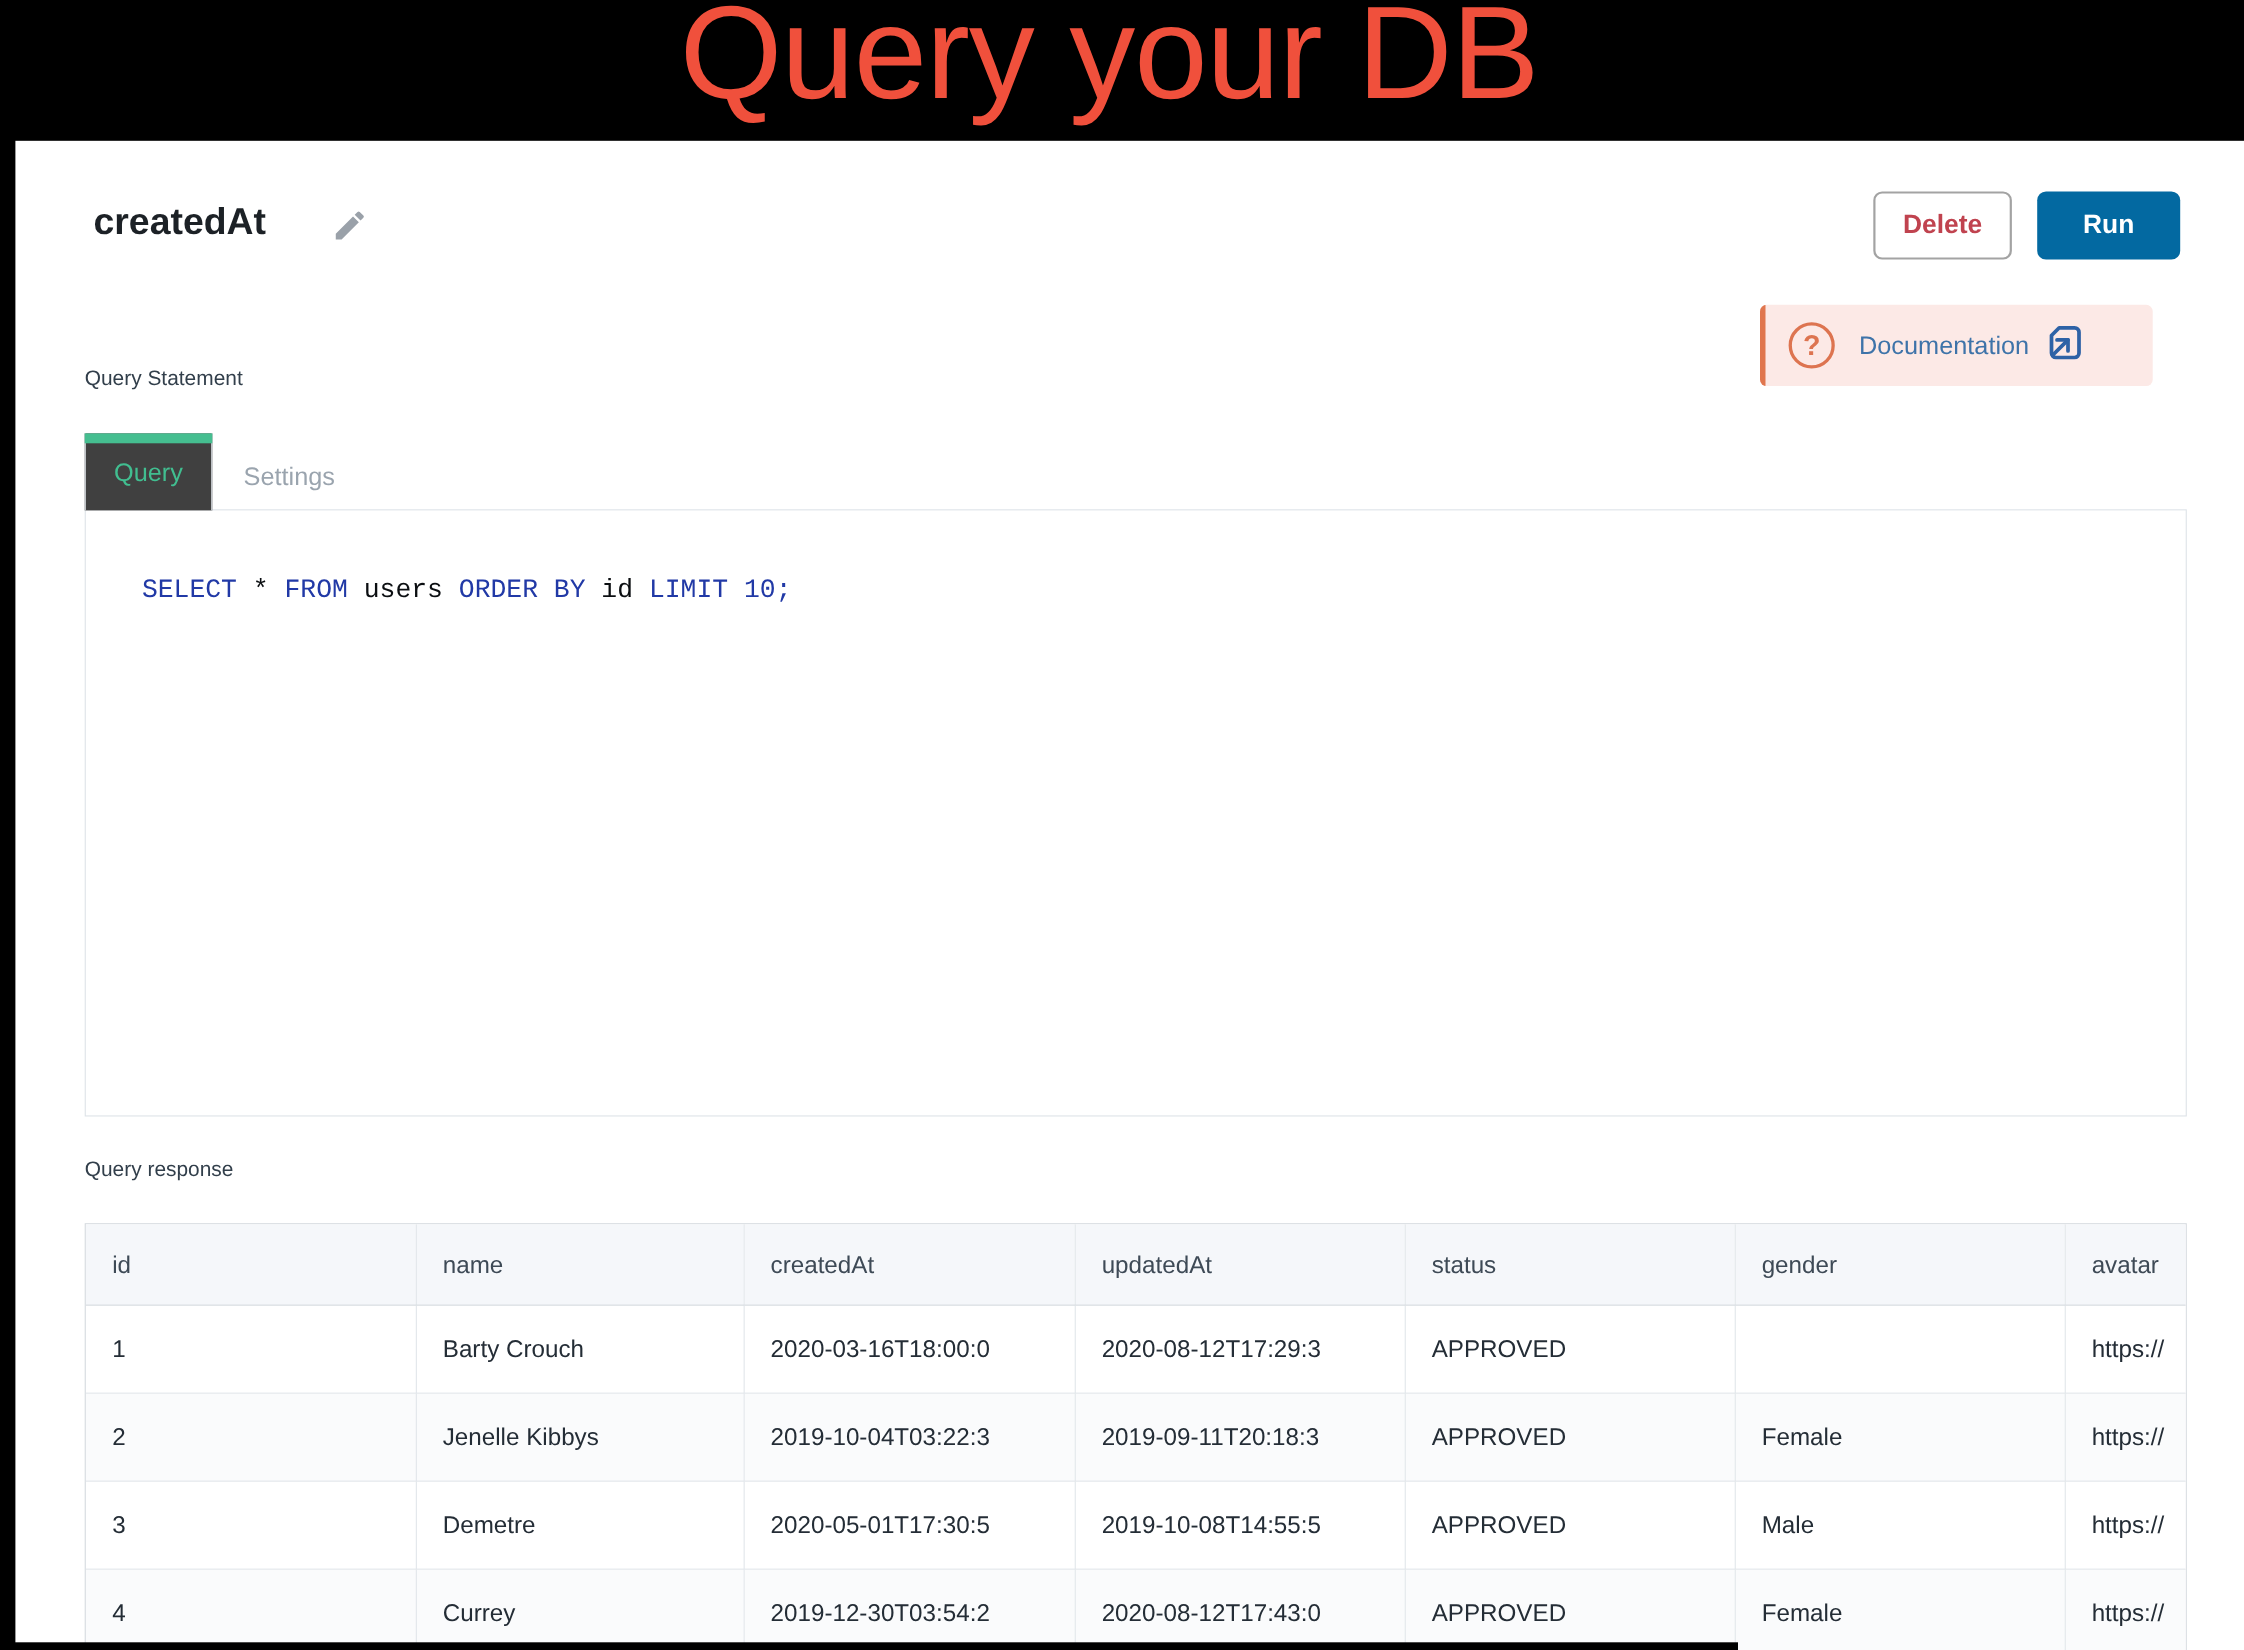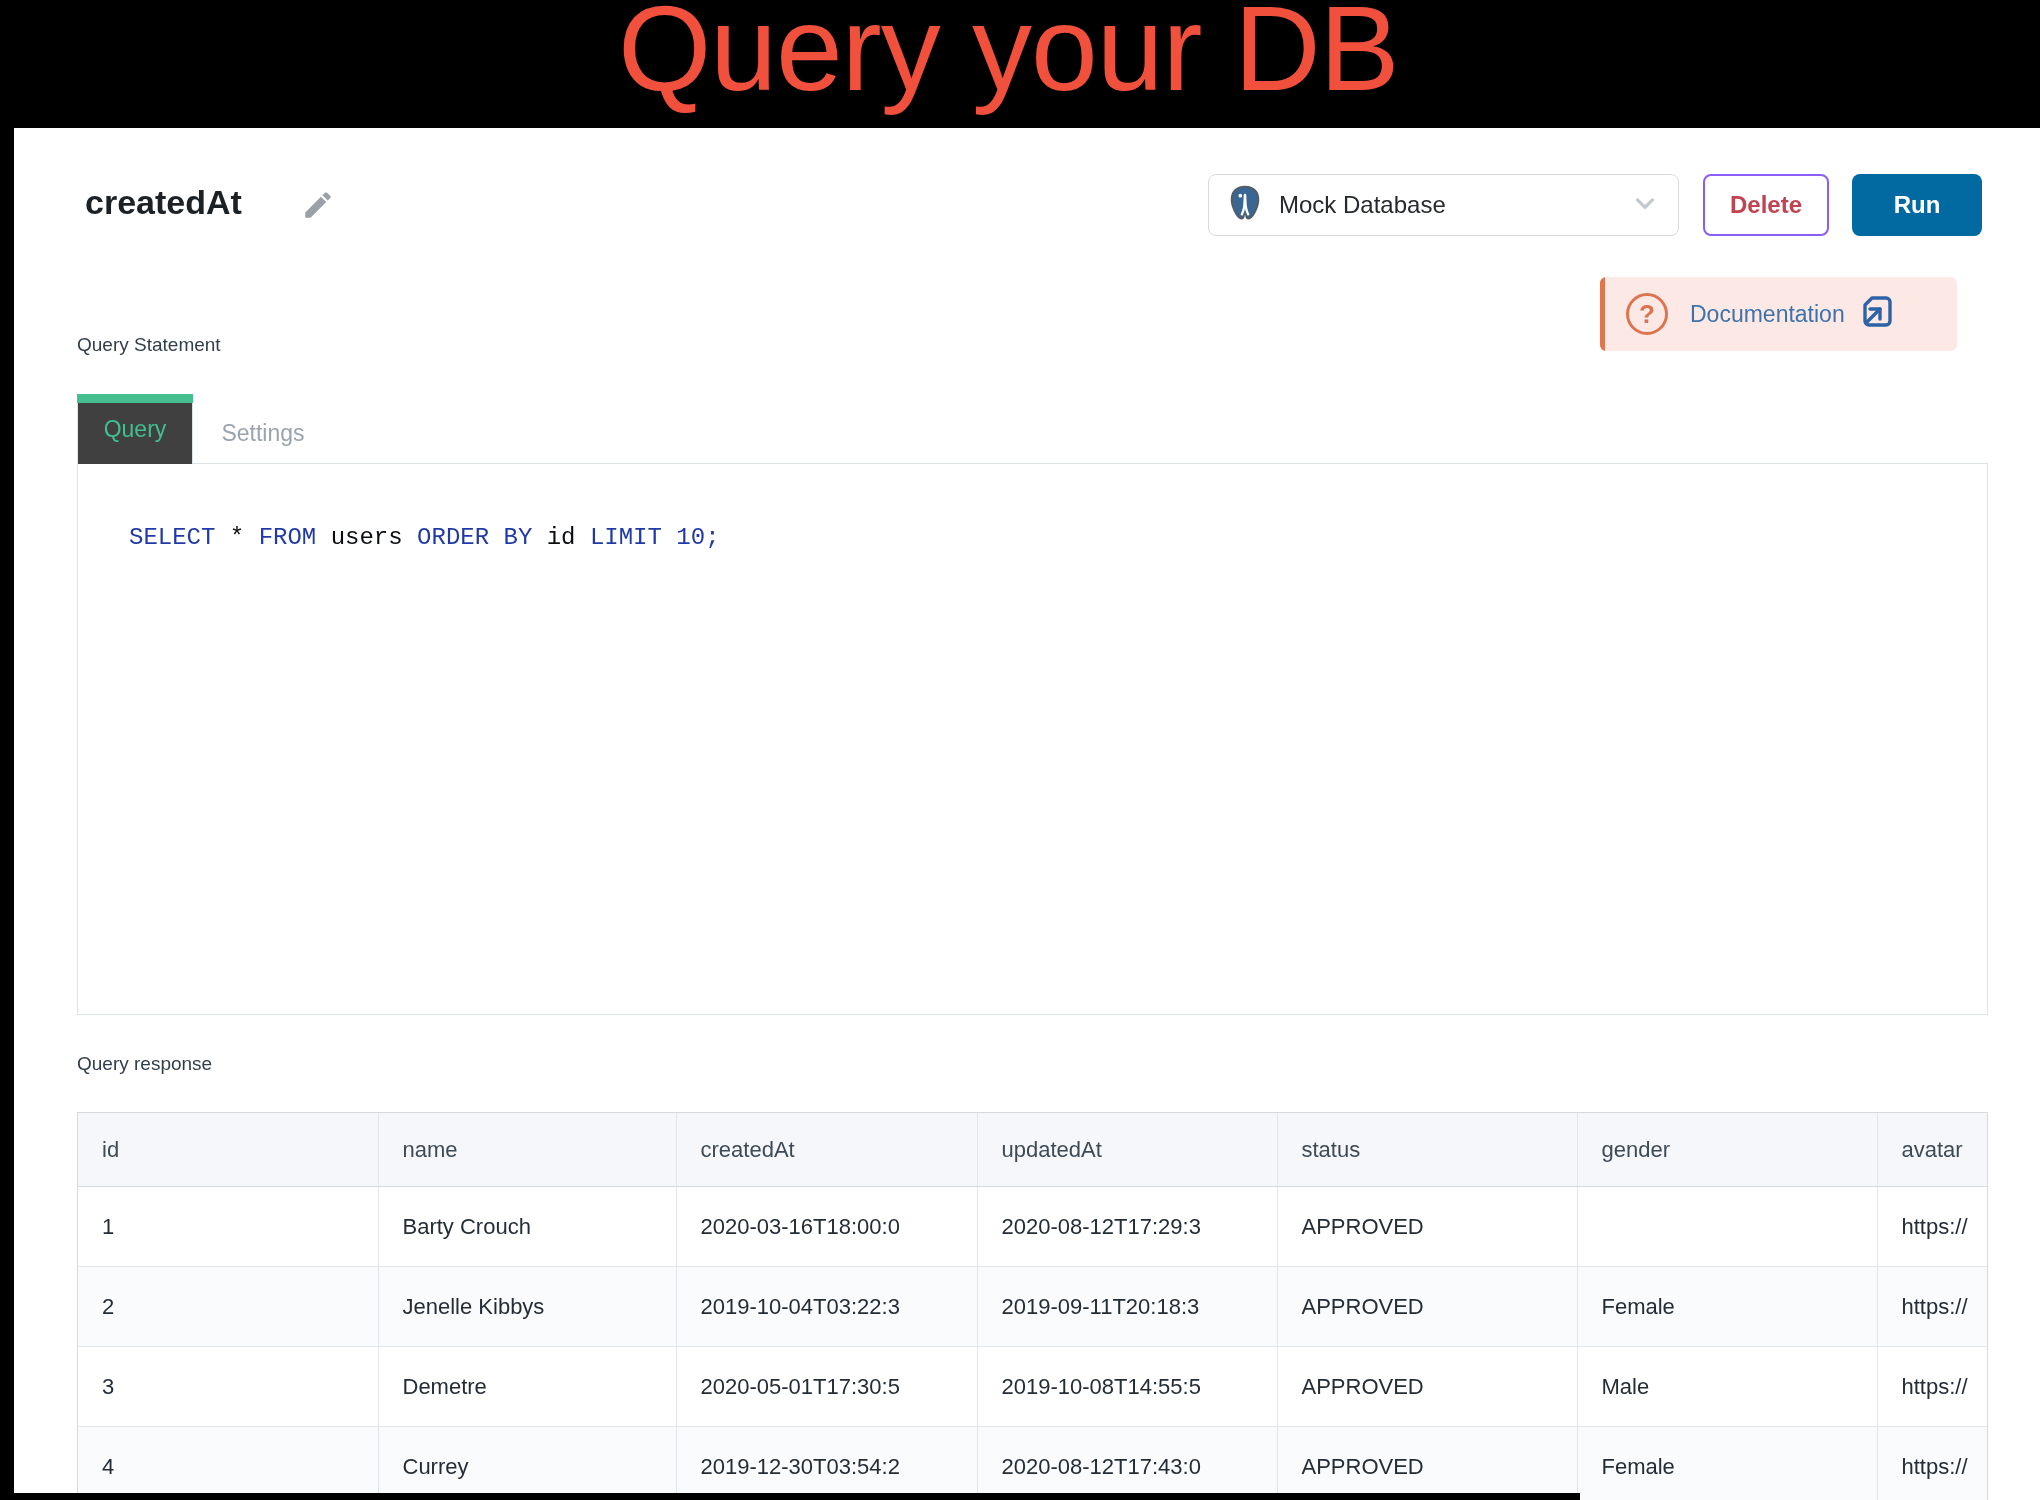--- a/index.html
+++ b/index.html
@@ -23,21 +23,21 @@
   .resource-select{
     position:absolute;left:1208px;top:174px;width:471px;height:62px;background:#fff;
     border:1px solid #D7DBDF;border-radius:8px;box-sizing:border-box;
     display:flex;align-items:center;cursor:pointer;
   }
   .resource-select .pg{margin-left:16px;flex:0 0 auto;}
   .resource-select .sel-label{margin-left:14px;font-size:24px;color:#26292D;flex:1;}
   .resource-select .chev{margin-right:18px;flex:0 0 auto;}
   .btn{position:absolute;top:174px;height:62px;border-radius:8px;box-sizing:border-box;
        font-size:24px;font-weight:600;display:flex;align-items:center;justify-content:center;cursor:pointer;}
-  .btn-delete{left:1703px;width:126px;background:#fff;border:2px solid #8b5cf6;color:#C0434F;}
+  .btn-delete{left:1703px;width:126px;background:#fff;border:2px solid #a3a3a3;color:#C0434F;}
   .btn-run{left:1852px;width:130px;background:#0369a1;border:none;color:#ffffff;}
 
   
   .doc-box{
     position:absolute;left:1600px;top:277px;width:357px;height:74px;background:#FCE9E6;
     border-radius:6px;display:flex;align-items:center;cursor:pointer;overflow:hidden;
   }
   .doc-bar{position:absolute;left:0;top:0;width:5px;height:74px;background:#E0764E;}
   .q-circle{
     margin-left:26px;width:36px;height:36px;border:3.5px solid #DD7450;border-radius:50%;
@@ -105,36 +105,20 @@
 
   <div class="query-name">createdAt</div>
   <button class="pencil-btn">
     <span>
       <svg width="34" height="34" viewBox="0 0 24 24" fill="#9AA1A9">
         <path d="M3 17.25V21h3.75L17.81 9.94l-3.75-3.75L3 17.25zM20.71 7.04a.996.996 0 0 0 0-1.41l-2.34-2.34a.996.996 0 0 0-1.41 0l-1.83 1.83 3.75 3.75 1.83-1.83z"></path>
       </svg>
     </span>
   </button>
 
-  <div class="resource-select">
-    <span class="pg">
-      <svg width="40" height="40" viewBox="0 0 24 24">
-        <path d="M12 2.2c-5.2 0-8.3 3.3-8 8.2.2 3.6 1.3 5.6 2.6 8 .9 1.6 2.4 3.2 3.6 2.9 1-.2 1.2-1.3 1.1-2.6h1.4c-.1 1.3.1 2.4 1.1 2.6 1.2.3 2.7-1.3 3.6-2.9 1.3-2.4 2.4-4.4 2.6-8 .3-4.9-2.8-8.2-8-8.2z" fill="#3A6693" stroke="#545B63" stroke-width="1.1"></path>
-        <path d="M12 7.2c-.5 4.2.3 7.6-1.9 11.6" fill="none" stroke="#fff" stroke-width="1.4" stroke-linecap="round"></path>
-        <path d="M12 7.2c.5 4.2-.3 7.6 1.9 11.6" fill="none" stroke="#fff" stroke-width="1.4" stroke-linecap="round"></path>
-        <circle cx="9.2" cy="7.6" r="1.1" fill="#fff"></circle>
-      </svg>
-    </span>
-    <span class="sel-label">Mock Database</span>
-    <span class="chev">
-      <svg width="30" height="30" viewBox="0 0 24 24" fill="none" stroke="#C2C8CE" stroke-width="2.6" stroke-linecap="round" stroke-linejoin="round">
-        <path d="M6 9.5l6 6 6-6"></path>
-      </svg>
-    </span>
-  </div>
 
   <button class="btn btn-delete">Delete</button>
   <button class="btn btn-run">Run</button>
 
   <div class="doc-box">
     <div class="doc-bar"></div>
     <div class="q-circle">?</div>
     <span class="doc-label">Documentation</span>
     <span class="doc-icon">
       <svg width="40" height="40" viewBox="0 0 40 40" fill="none" stroke="#2E62A6" stroke-width="3.4" stroke-linejoin="round">

